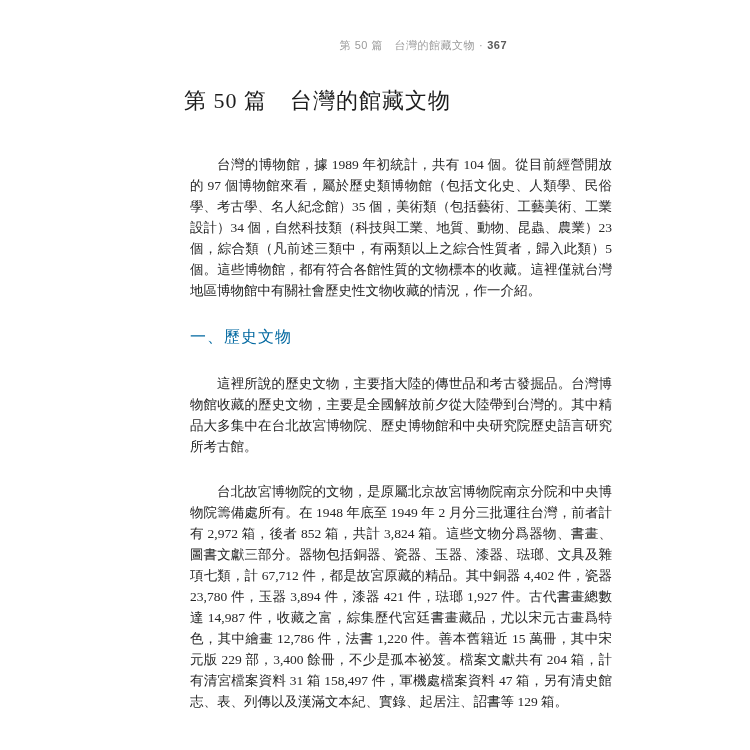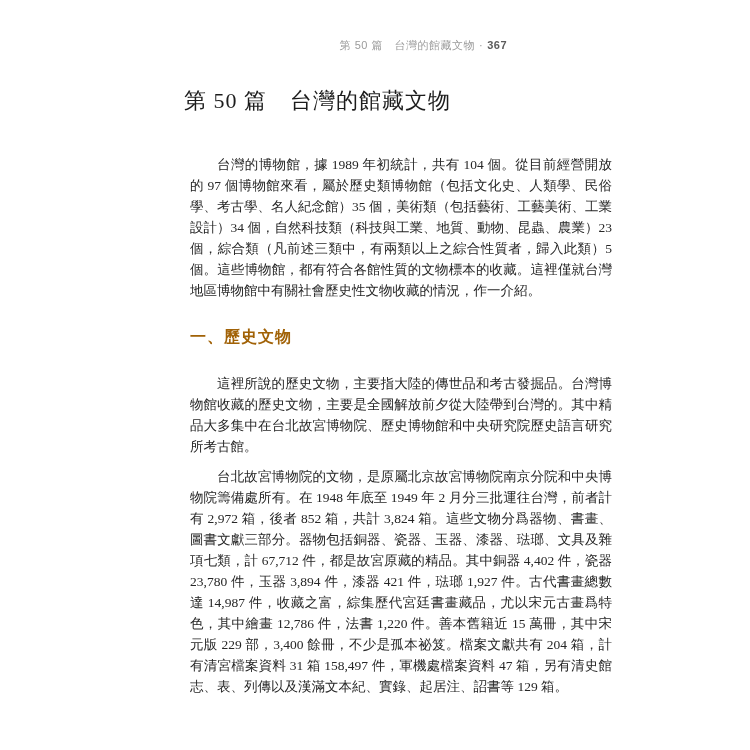--- a/index.html
+++ b/index.html
@@ -53,29 +53,29 @@
     font-size: 13.5px;
     line-height: 21px;
     text-align: justify;
     color: #262626;
   }
   .content p {
     margin: 0;
     text-indent: 2em;
   }
   .content p.para-2 { margin-top: 24px; }
-  .content p.para-3 { margin-top: 9px; }
+  .content p.para-3 { margin-top: 24px; }
   .content p.para-4 { margin-top: 12px; }
   .section-heading {
     margin: 24px 0 6px 0;
     font-size: 16px;
     line-height: 24px;
-    font-weight: 700;
+    font-weight: 400;
     letter-spacing: 1px;
-    color: #a16207;
+    color: #0369a1;
   }
 </style>
 </head>
 <body>
 
 <div class="page">
 
   <div class="running-header">
     <span>第 50 篇　台灣的館藏文物</span><span class="sep">·</span><span class="page-num">367</span>
   </div>

